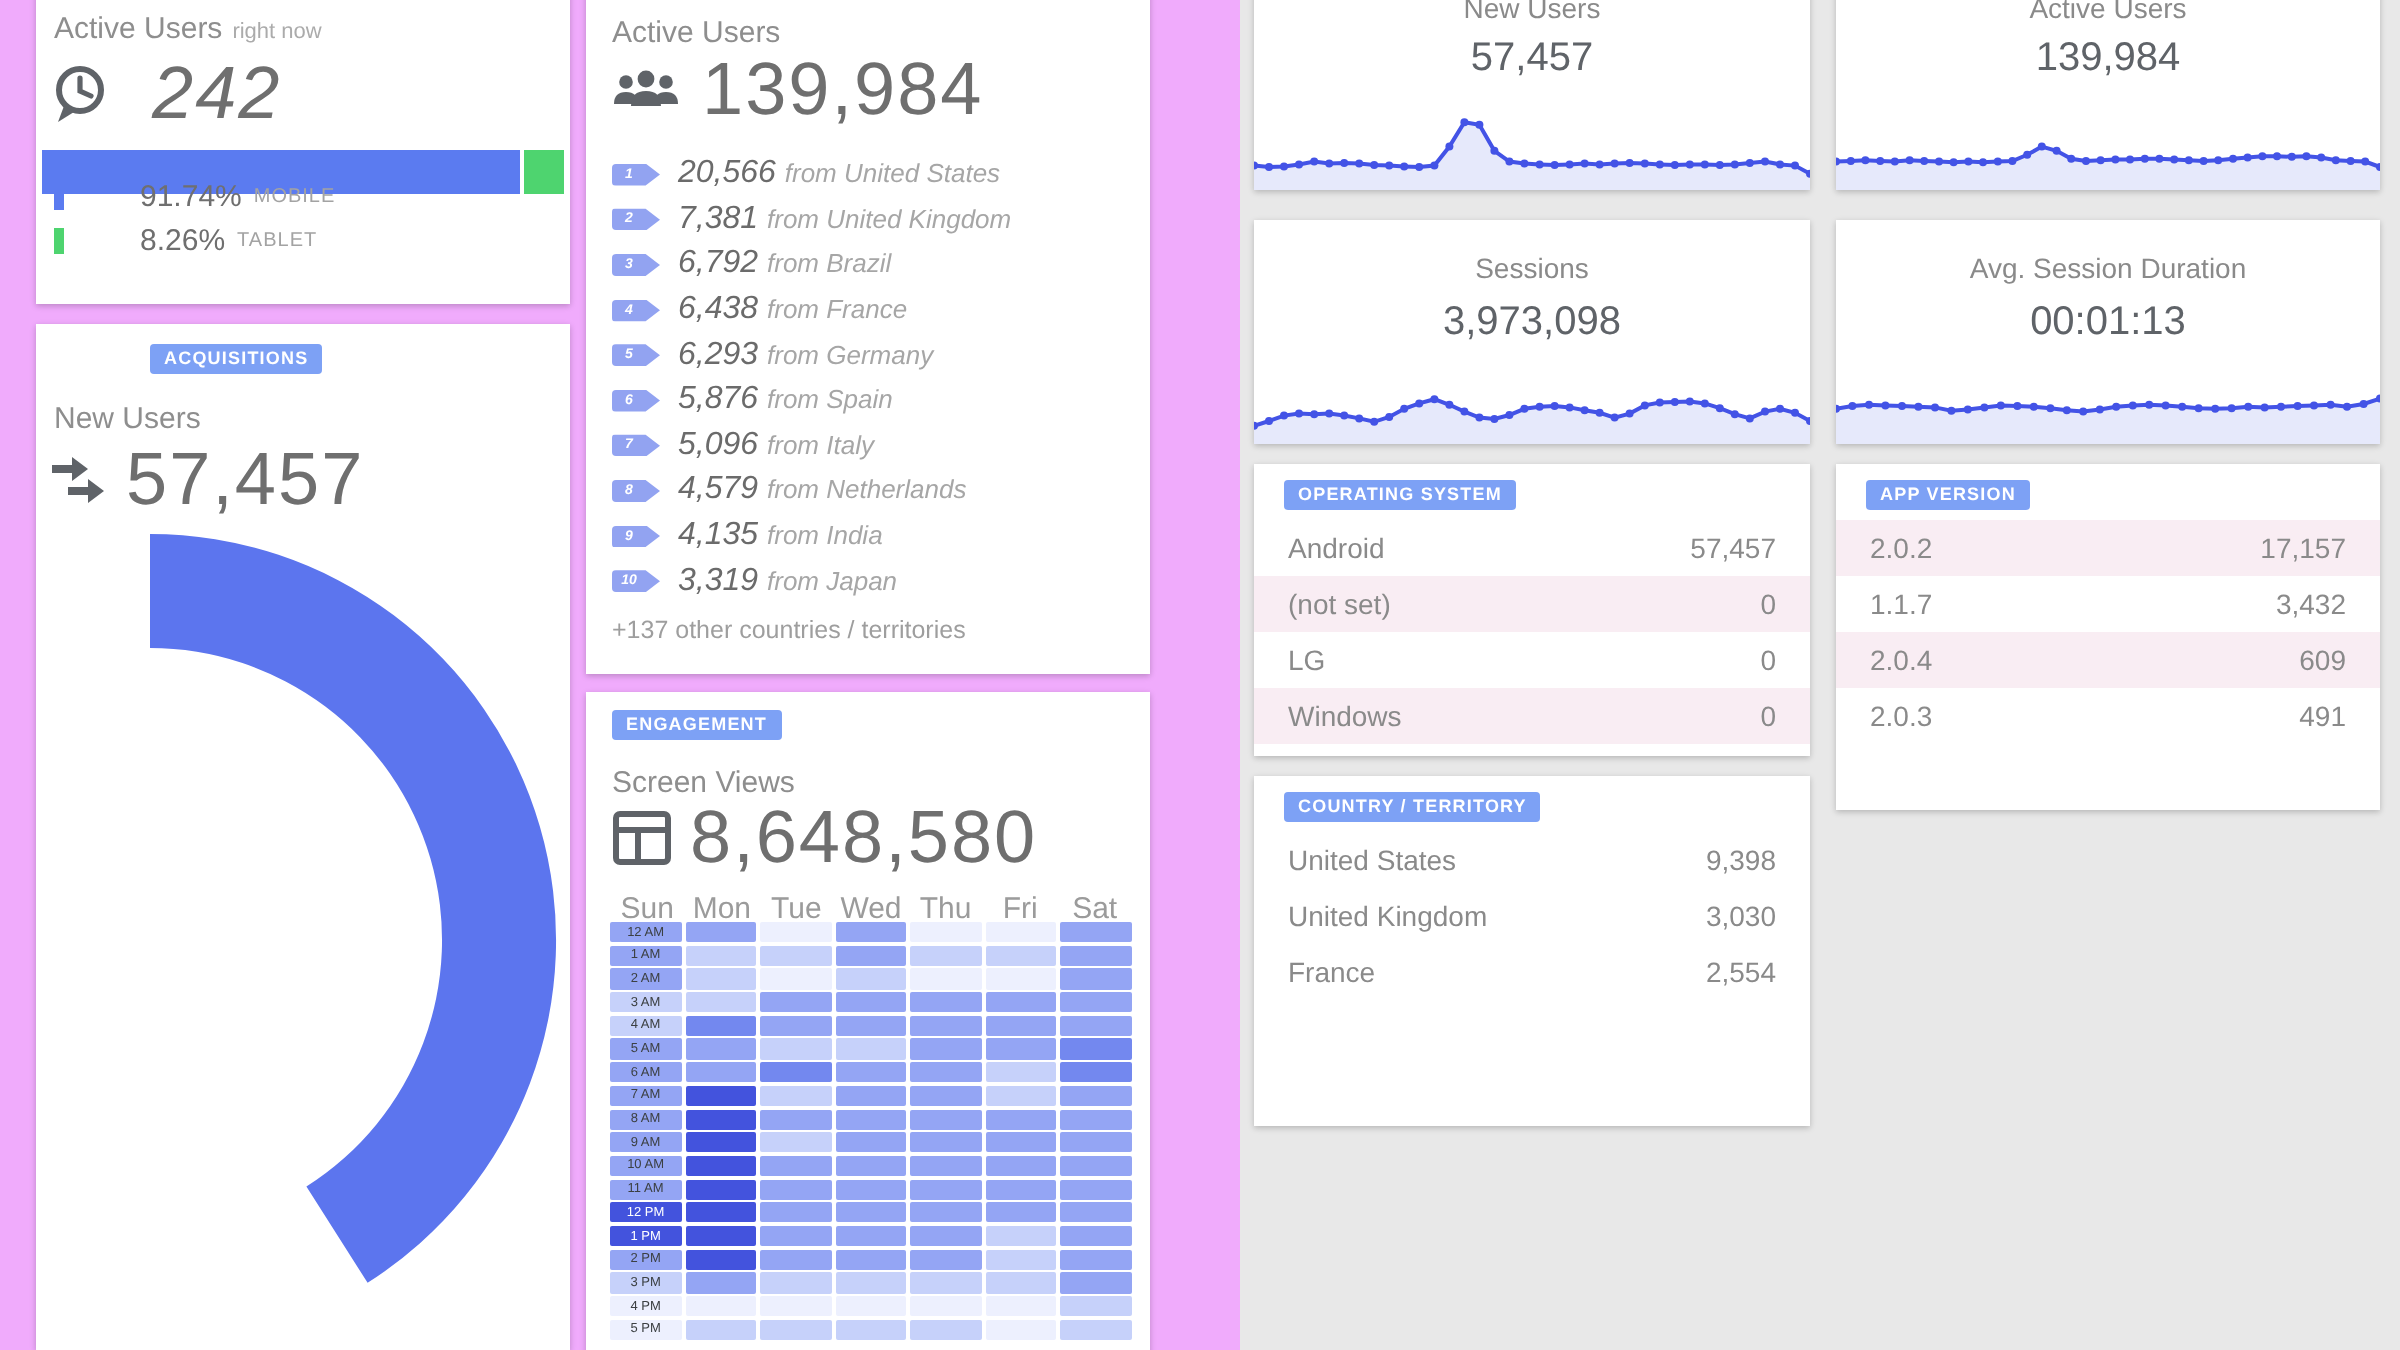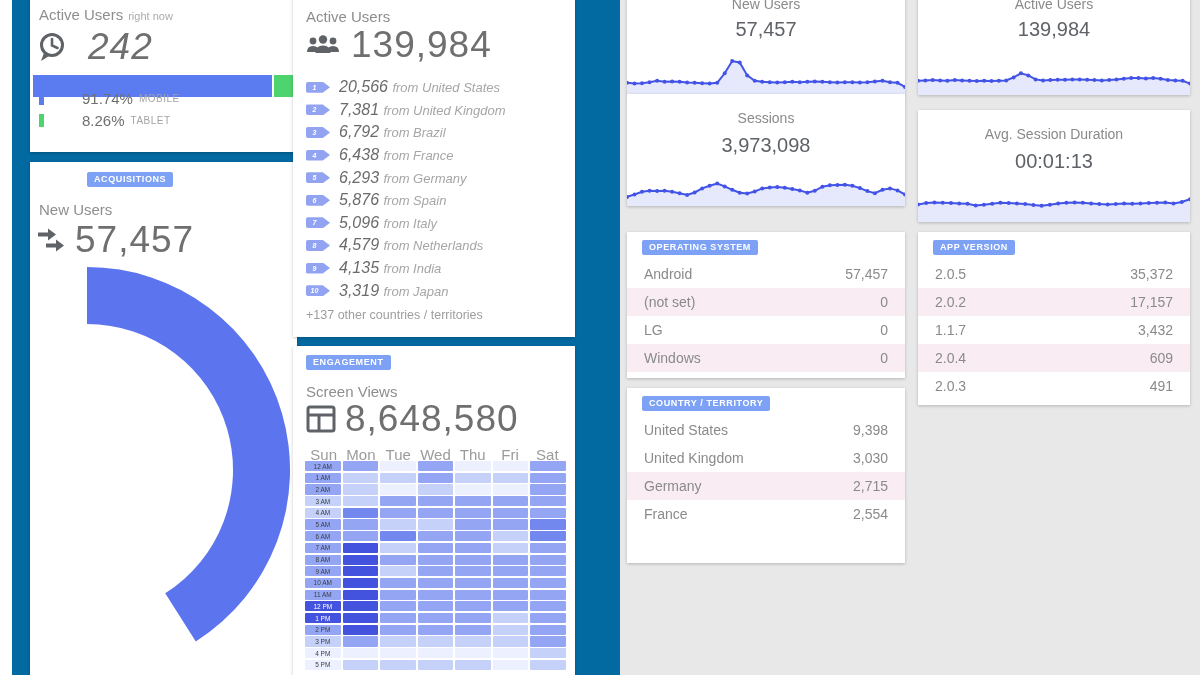--- a/index.html
+++ b/index.html
@@ -1,19 +1,19 @@
 <!DOCTYPE html>
 <html><head>
 <meta charset="utf-8">
 <style>
   * { margin:0; padding:0; box-sizing:border-box; }
   html,body { width:1200px; height:675px; overflow:hidden; background:#fff;
     font-family:"Liberation Sans", sans-serif; }
   .panel { position:absolute; top:0; height:675px; }
-  #left-panel { left:12px; width:678px; background:#0369a1; }
+  #left-panel { left:0; width:678px; background:#f0abfc; }
   #right-panel { left:620px; width:580px; background:#e8e8e8; }
   .card { position:absolute; background:#fff; box-shadow:0 1px 3px rgba(0,0,0,.22); }
 
   
   #card-realtime { left:18px; top:-10px; width:267px; height:162px; }
   .rt-title { position:absolute; left:9px; top:16px; font-size:15px; color:#8e8e8e; }
   .rt-title .sub { font-size:11px; color:#ababab; margin-left:5px; }
   .rt-valrow { position:absolute; left:7px; top:36px; display:flex; align-items:center; gap:21px;font-style:italic; }
   .bigval { font-size:37px; font-weight:300; color:#6f6f6f; letter-spacing:1px; }
   .rt-bar { position:absolute; left:3px; right:3px; top:85px; height:22px; display:flex; }
@@ -61,21 +61,21 @@
   .heat-cell { height:10.2px; border-radius:1px; font-size:6.5px; color:#3c4043;
     display:flex; align-items:center; justify-content:center; overflow:hidden; }
 
   
   .mcard { text-align:center; overflow:hidden; }
   .m-title { position:absolute; left:0; right:0; font-size:14px; color:#8a8a8a; }
   .m-val { position:absolute; left:0; right:0; font-size:20px; color:#5f6368; }
   .sparkwrap { position:absolute; left:0; right:0; bottom:0; height:42px; }
   #card-m-newusers  { left:7px;  top:-16px; width:278px; height:111px; }
   #card-m-active    { left:298px; top:-16px; width:272px; height:111px; }
-  #card-m-sessions  { left:7px;  top:94px; width:278px; height:112px;padding-left:12px; }
+  #card-m-sessions  { left:7px;  top:110px; width:278px; height:112px;padding-left:12px; }
   #card-m-duration  { left:298px; top:110px; width:272px; height:112px; }
   #card-m-newusers .m-title, #card-m-active .m-title { top:12px; }
   #card-m-newusers .m-val,   #card-m-active .m-val   { top:34px; }
   #card-m-sessions .m-title, #card-m-duration .m-title { top:16px; }
   #card-m-sessions .m-val,   #card-m-duration .m-val   { top:40px; }
 
   
   .tcard .badge { position:absolute; left:15px; top:8px; }
   .trows { position:absolute; left:0; right:0; top:28px; }
   .trow { height:28px; display:flex; align-items:center; justify-content:space-between;
@@ -348,24 +348,20 @@
         </div>
         <div class="trow alt">
           <span>Windows</span>
           <span>0</span>
         </div>
       </div>
   </div>
   <div class="card tcard" id="card-appver">
     <span class="badge">APP VERSION</span>
     <div class="trows">
-        <div class="trow">
-          <span>2.0.5</span>
-          <span>35,372</span>
-        </div>
         <div class="trow alt">
           <span>2.0.2</span>
           <span>17,157</span>
         </div>
         <div class="trow">
           <span>1.1.7</span>
           <span>3,432</span>
         </div>
         <div class="trow alt">
           <span>2.0.4</span>
@@ -380,24 +376,20 @@
   <div class="card tcard" id="card-country">
     <span class="badge">COUNTRY / TERRITORY</span>
     <div class="trows">
         <div class="trow">
           <span>United States</span>
           <span>9,398</span>
         </div>
         <div class="trow">
           <span>United Kingdom</span>
           <span>3,030</span>
-        </div>
-        <div class="trow alt">
-          <span>Germany</span>
-          <span>2,715</span>
         </div>
         <div class="trow">
           <span>France</span>
           <span>2,554</span>
         </div>
       </div>
   </div>
 </div>
 
 <div class="card" id="card-active">

